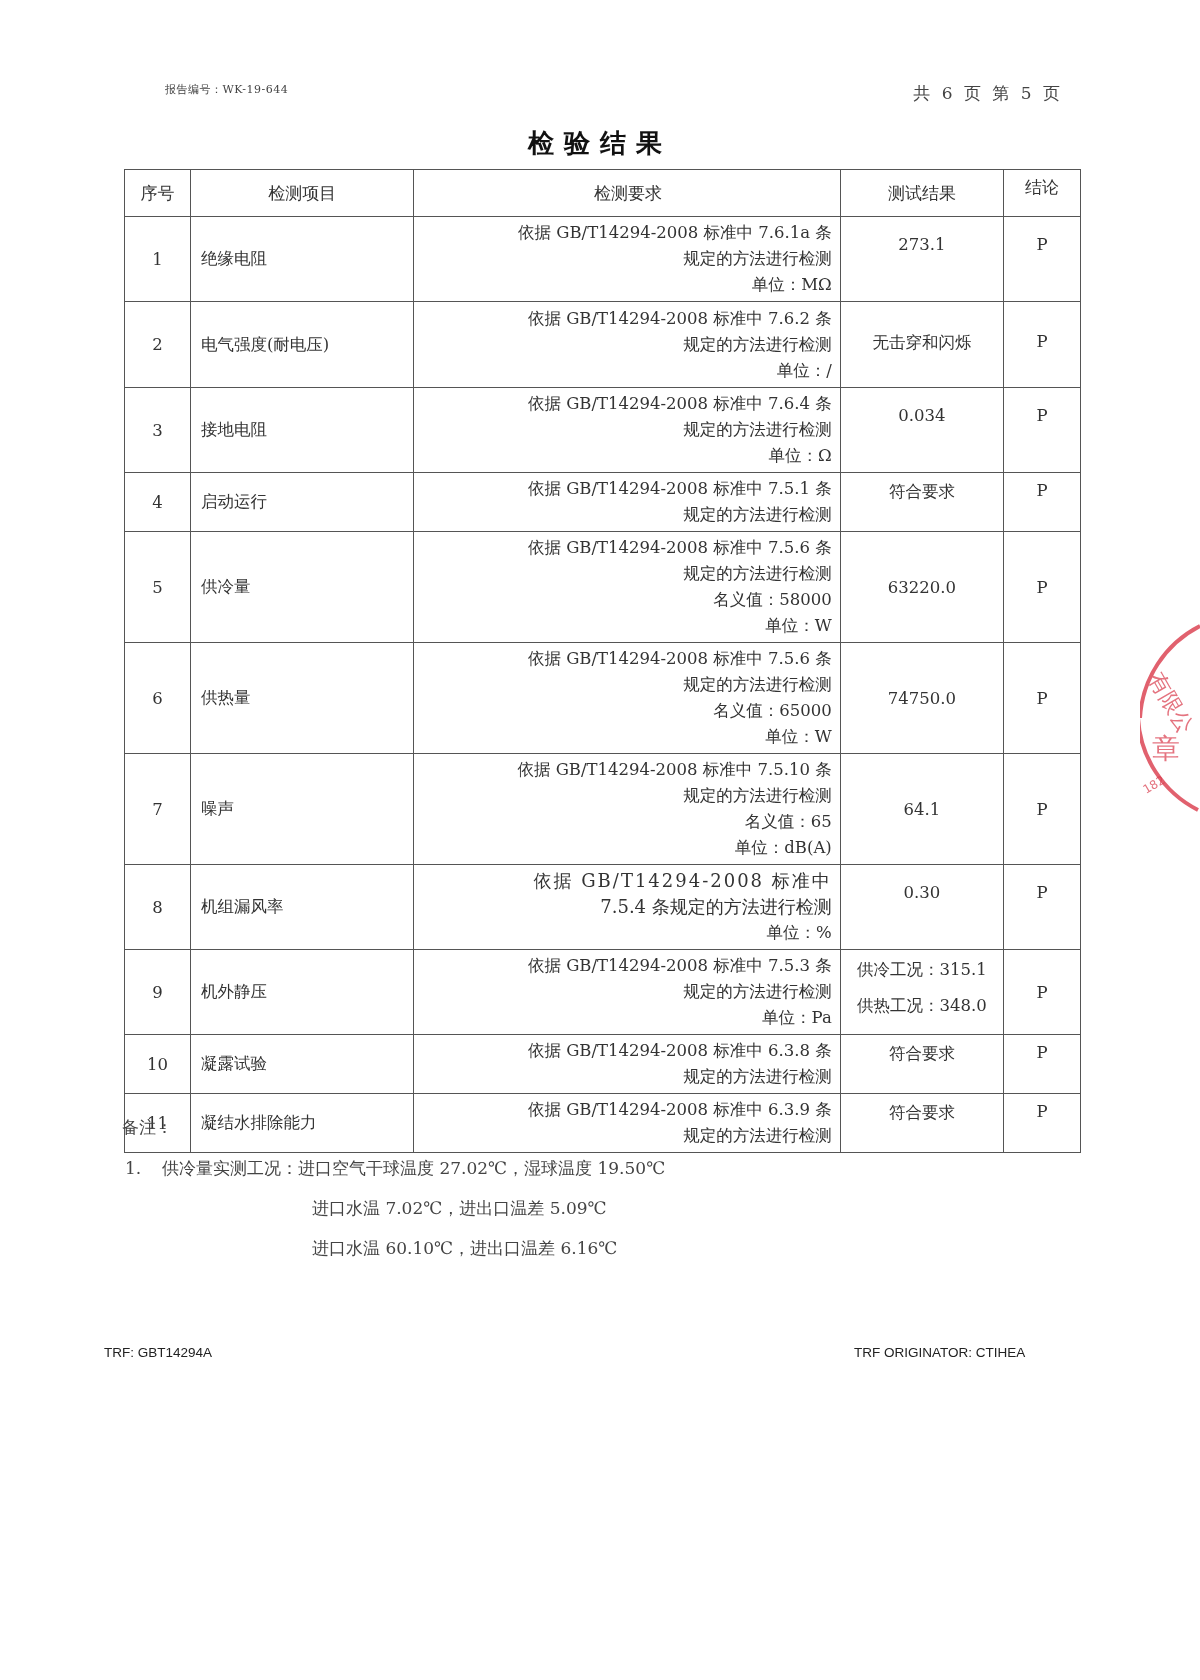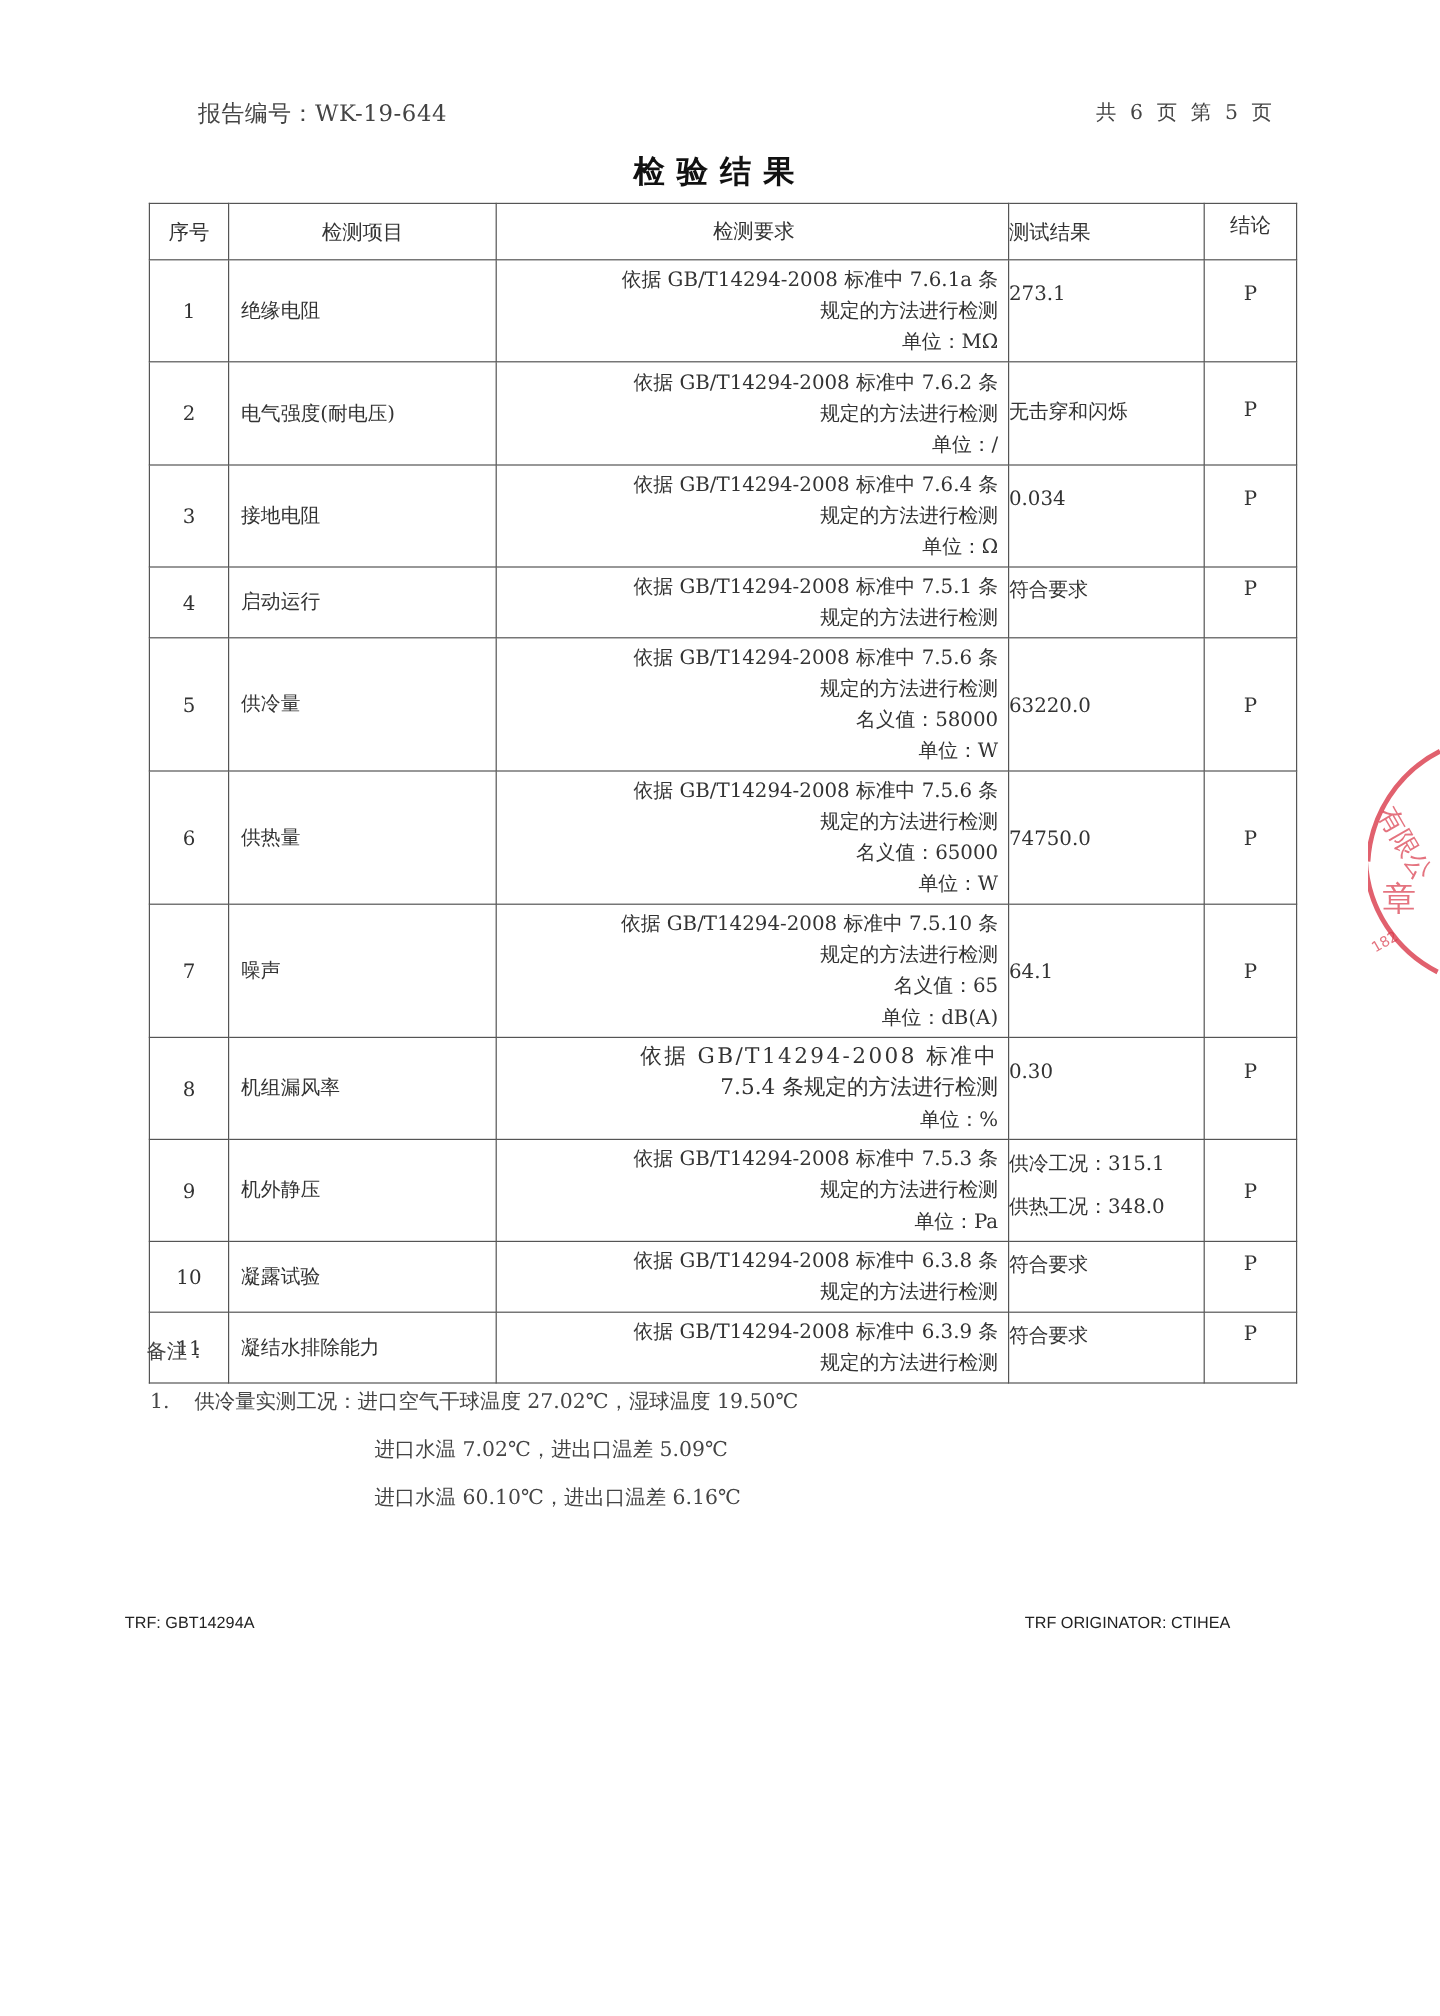--- a/index.html
+++ b/index.html
@@ -1,29 +1,29 @@
 <!DOCTYPE html>
 <html><head>
   <meta charset="utf-8">
   <style>
     html, body { margin:0; padding:0; background:#ffffff; }
     body { width:1200px; height:1680px; position:relative; overflow:hidden;
            font-family:"DejaVu Serif","Liberation Serif",serif; color:#333; }
-    .hdr-left { position:absolute; left:165px; top:82px; font-size:19px; color:#444; letter-spacing:0.5px; }
+    .hdr-left { position:absolute; left:165px; top:82px; font-size:11px; color:#444; letter-spacing:0.5px; }
     .hdr-right { position:absolute; right:140px; top:82px; font-size:17px; color:#444; word-spacing:6px; }
     .title { position:absolute; left:0; width:100%; top:126px; text-align:center;
              font-size:26px; font-weight:bold; letter-spacing:10px; color:#111; }
     table.res { position:absolute; left:124px; top:169px; width:957px; border-collapse:collapse;
                 font-size:16.5px; color:#333; }
     table.res td, table.res th { border:1.6px solid #555; padding:0; }
     table.res th { font-weight:normal; height:40px; font-size:17px; }
     .c-no { width:68px; text-align:center; }
     .c-item { width:226px; text-align:left; padding-left:10px !important; }
     .c-req { width:411px; text-align:right; padding:3px 8px 3px 10px !important; line-height:26px; }
-    .c-res { width:169px; text-align:left; }
+    .c-res { width:169px; text-align:center; }
     .c-con { width:80px; text-align:center; }
     .req-line1 { text-indent:42px; white-space:nowrap; }
     .req-extra { padding-left:42px; }
     .req-wide { letter-spacing:2px; }
     .v-top { vertical-align:top; padding-top:18px !important; }
     .ov-top { vertical-align:top; }
     .res-stack div { line-height:36px; }
     .notes { position:absolute; left:122px; top:1112px; font-size:17px; color:#444; }
     .notes .nl { height:40px; line-height:40px; white-space:nowrap; }
     .notes .ind { padding-left:190px; }

